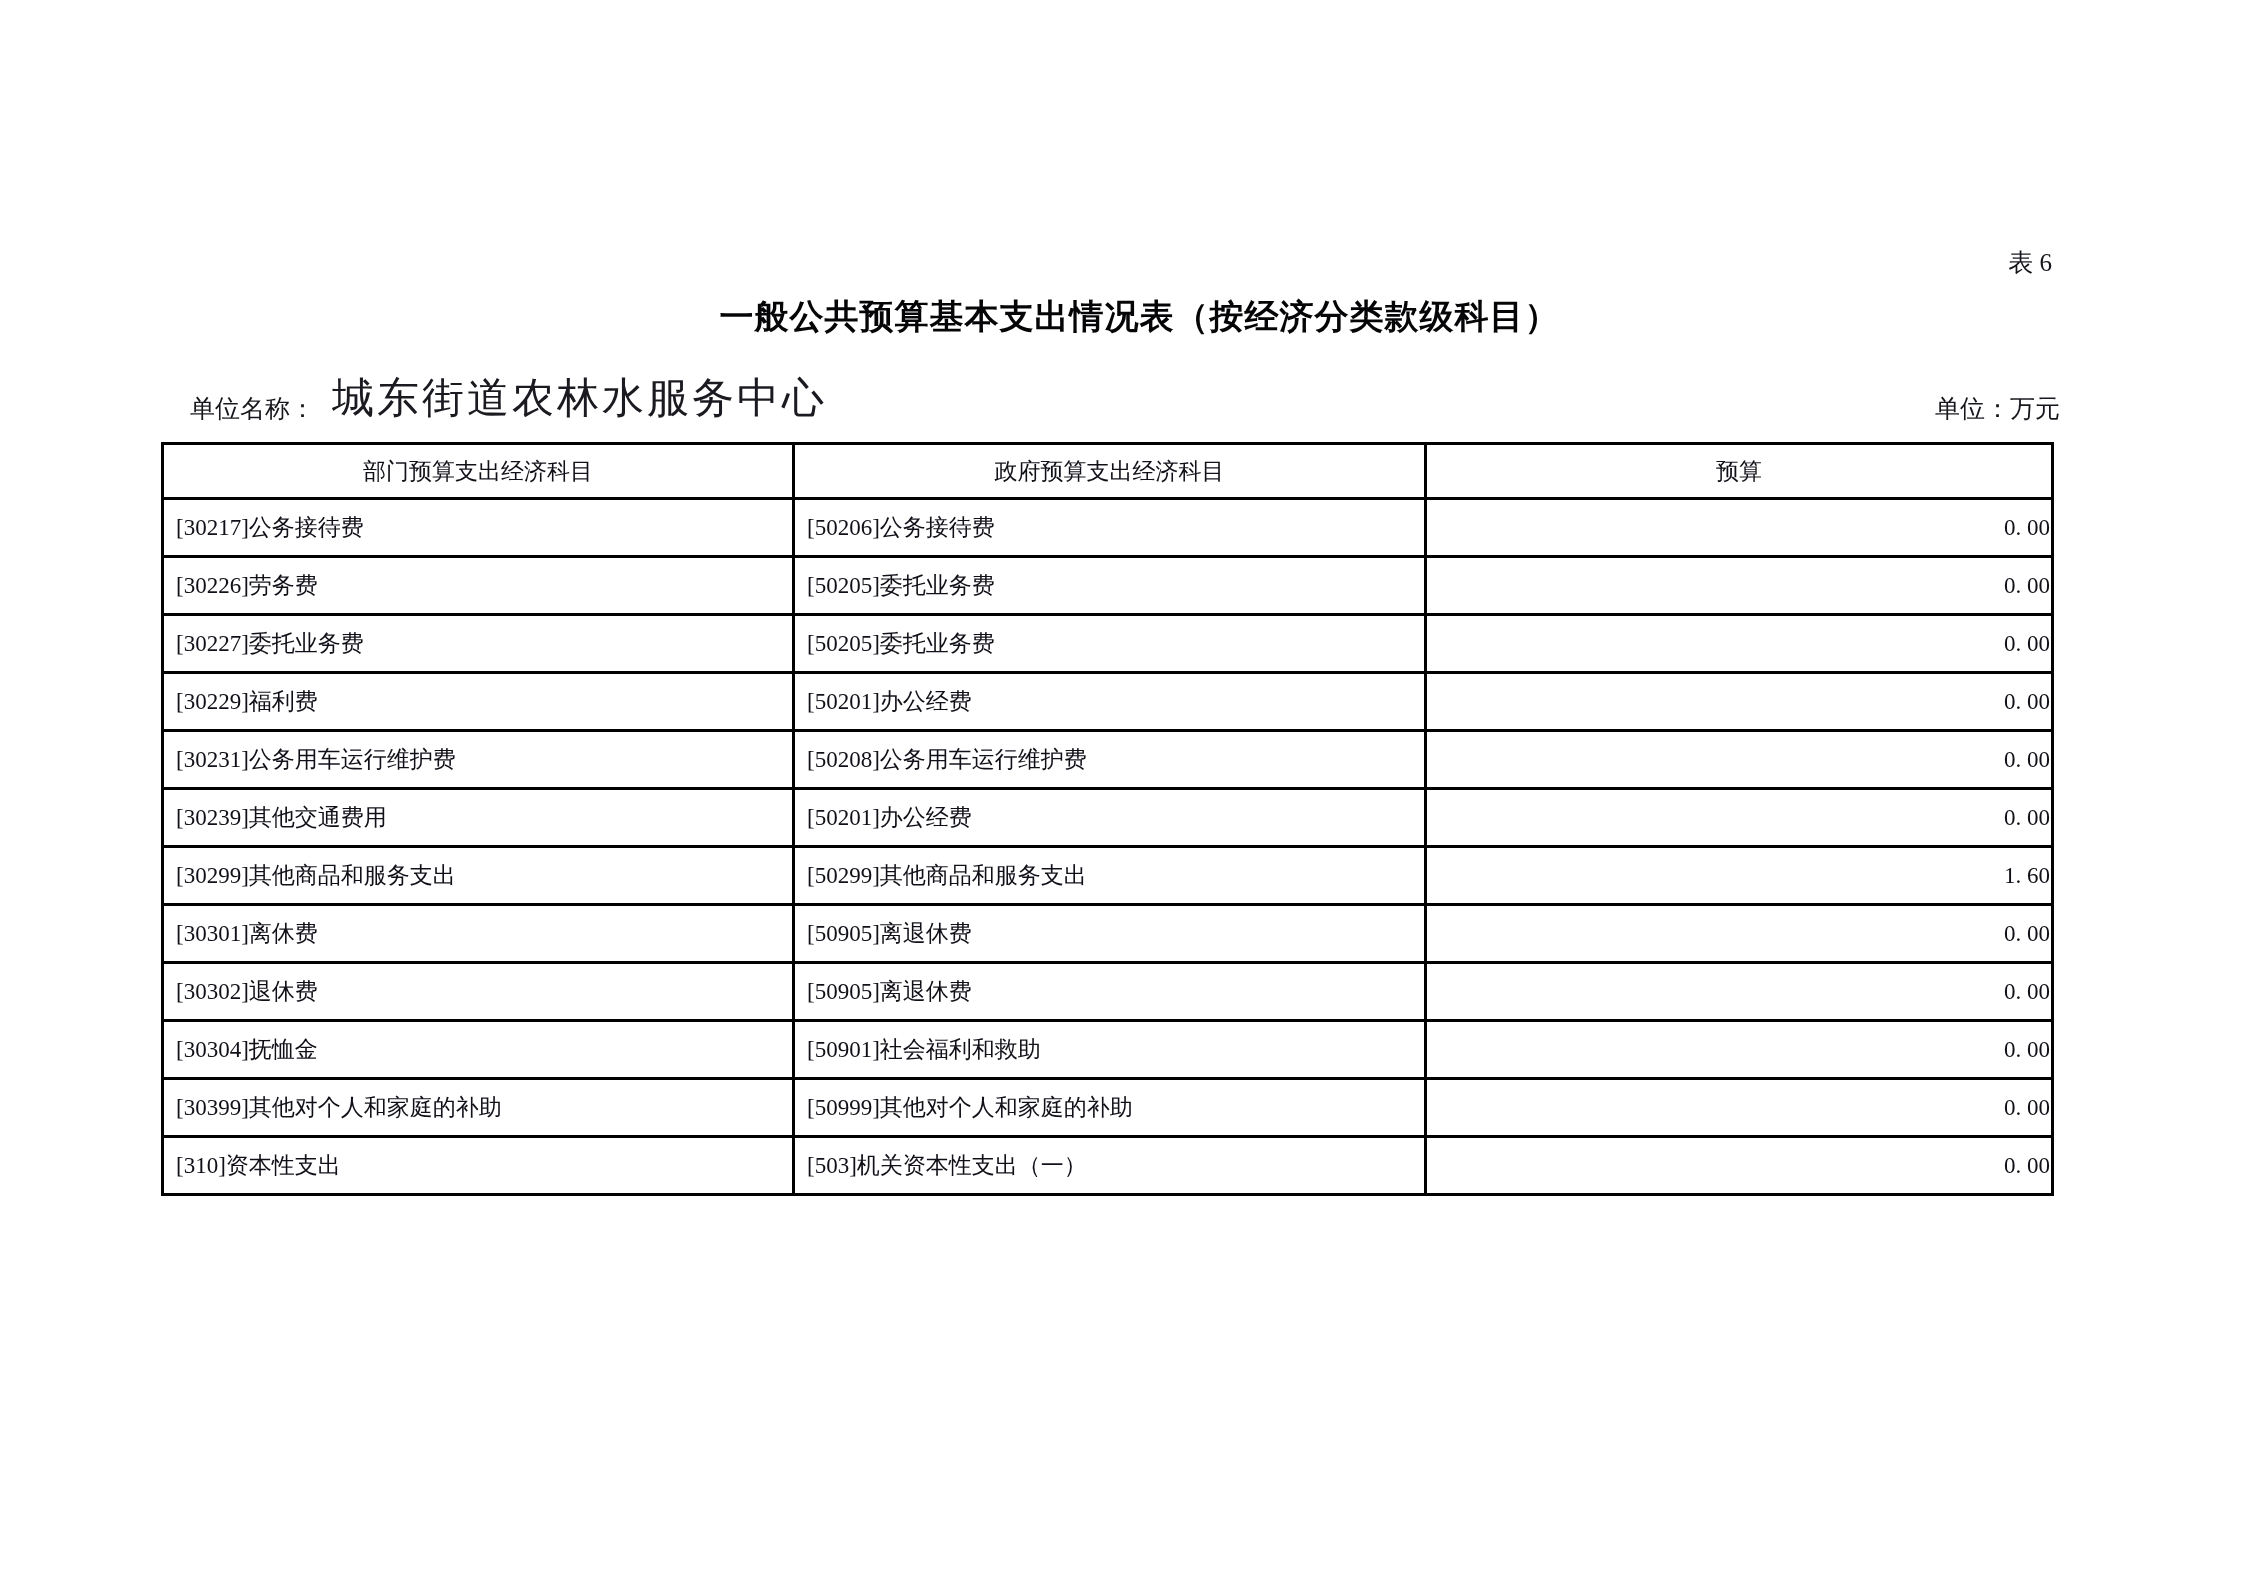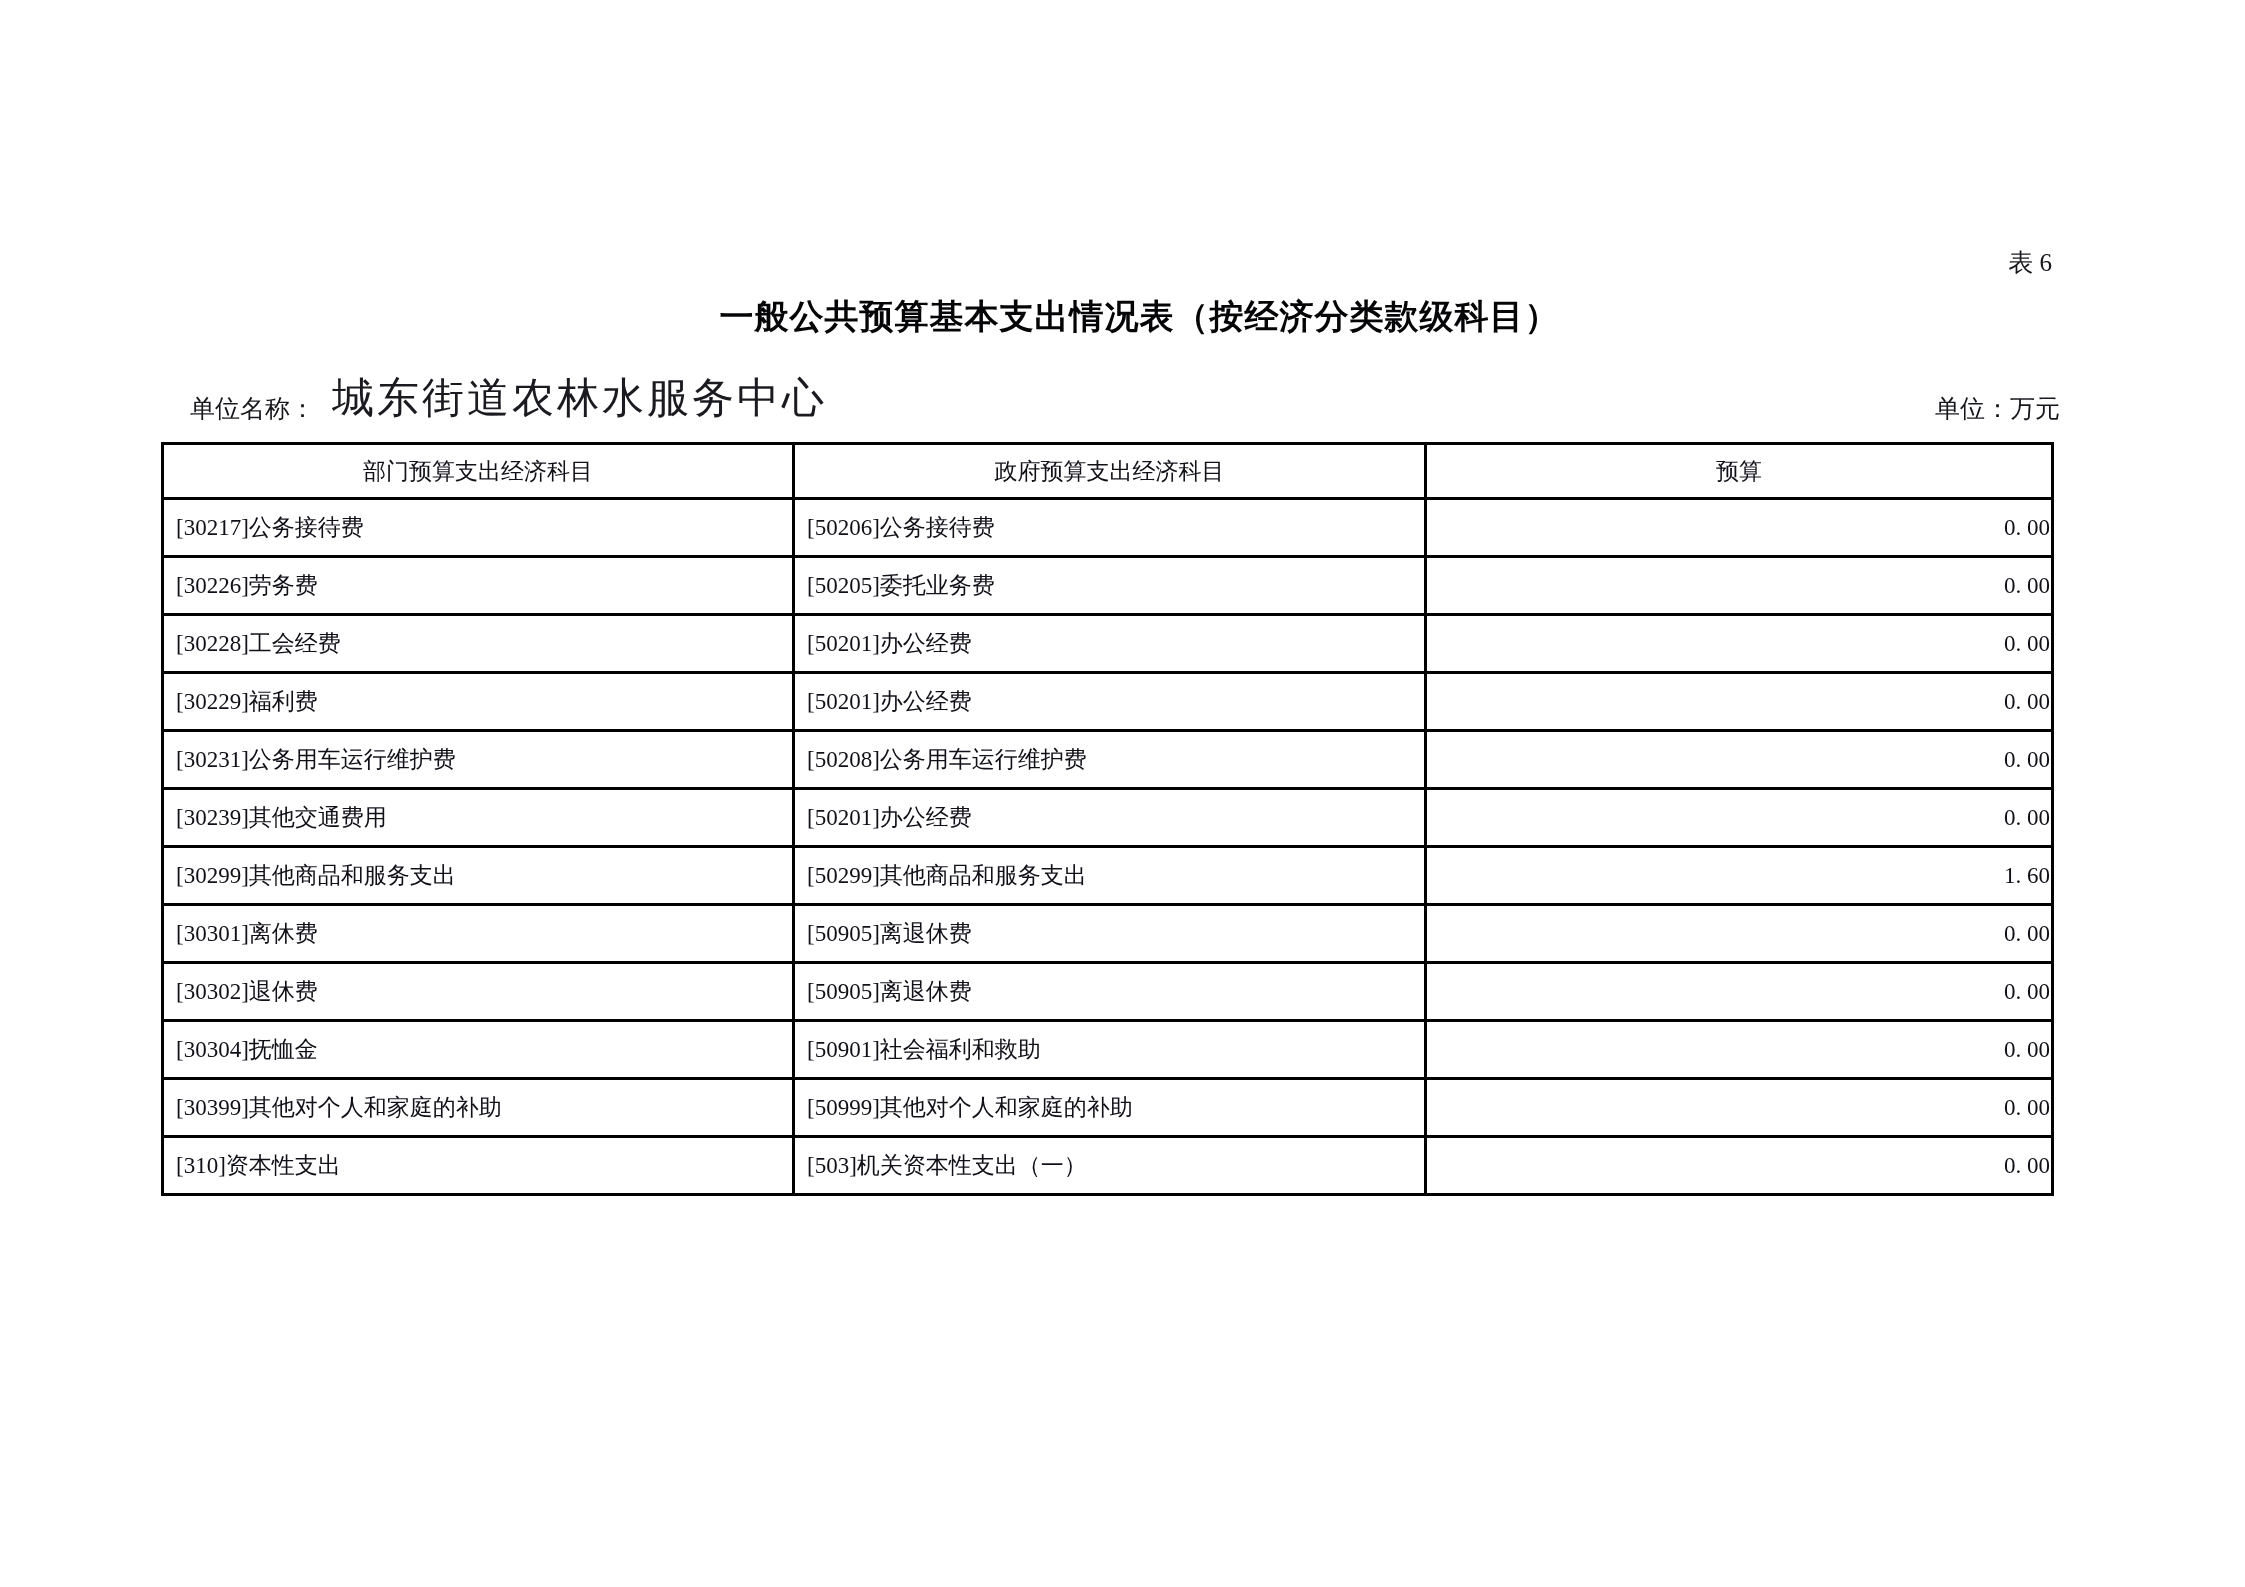--- a/index.html
+++ b/index.html
@@ -133,22 +133,22 @@
       <td class="c-dept">[30217]公务接待费</td>
       <td class="c-gov">[50206]公务接待费</td>
       <td class="c-budget">0. 00</td>
     </tr>
         <tr>
       <td class="c-dept">[30226]劳务费</td>
       <td class="c-gov">[50205]委托业务费</td>
       <td class="c-budget">0. 00</td>
     </tr>
         <tr>
-      <td class="c-dept">[30228]工会经费</td>
-      <td class="c-gov">[50201]办公经费</td>
+      <td class="c-dept">[30227]委托业务费</td>
+      <td class="c-gov">[50205]委托业务费</td>
       <td class="c-budget">0. 00</td>
     </tr>
         <tr>
       <td class="c-dept">[30229]福利费</td>
       <td class="c-gov">[50201]办公经费</td>
       <td class="c-budget">0. 00</td>
     </tr>
         <tr>
       <td class="c-dept">[30231]公务用车运行维护费</td>
       <td class="c-gov">[50208]公务用车运行维护费</td>

